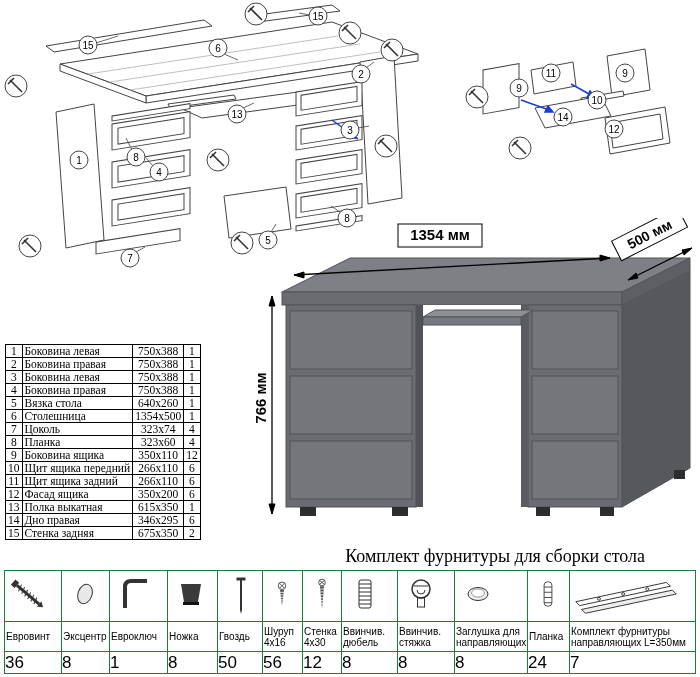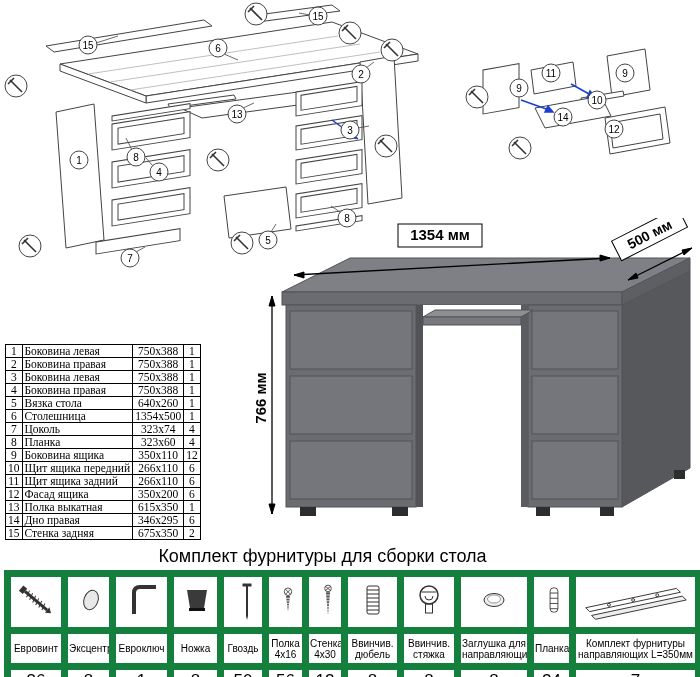--- a/index.html
+++ b/index.html
@@ -4,24 +4,24 @@
 <style>
   html,body{margin:0;padding:0}
   body{width:700px;height:677px;background:#fff;font-family:"Liberation Sans",sans-serif;color:#000}
   #stage{position:relative;width:700px;height:677px;background:#fff;overflow:hidden}
   .abs{position:absolute}
   
   table.parts{border-collapse:collapse;font-family:"Liberation Serif",serif;font-size:11.5px}
   table.parts td{border:1px solid #000;padding:0 2px;height:12px;line-height:11px;white-space:nowrap}
   table.parts td.c{text-align:center}
   
-  .sheet-title{position:absolute;left:0;top:546px;width:645px;text-align:center;
-               font-family:Liberation Sans, sans-serif;font-size:18px}
+  .sheet-title{position:absolute;left:0;top:546px;width:645px;text-align:right;
+               font-family:Liberation Serif, serif;font-size:18px}
   table.hw{border-collapse:collapse;table-layout:fixed;width:692px}
-  table.hw td{border:7px solid #15803d;text-align:center;vertical-align:middle;padding:0;overflow:hidden}
+  table.hw td{border:1px solid #15803d;vertical-align:middle;padding:0;overflow:hidden}
   table.hw td.icon-cell{height:50px}
   table.hw td.name-cell{height:27px;font-size:10px;line-height:11px;padding:1px}
   table.hw td.qty-cell{height:21px;font-size:17px}
 </style>
 </head>
 <body>
 
 <div id="stage">
 
   <svg class="abs" style="left:0;top:0" width="460" height="332" viewBox="0 0 460 332">
@@ -526,21 +526,21 @@
             </g>
           </svg>
         </td>
       </tr>
       <tr>
         <td class="name-cell">Евровинт</td>
         <td class="name-cell">Эксцентр</td>
         <td class="name-cell">Евроключ</td>
         <td class="name-cell">Ножка</td>
         <td class="name-cell">Гвоздь</td>
-        <td class="name-cell">Полка 4x16</td>
+        <td class="name-cell">Шуруп 4x16</td>
         <td class="name-cell">Стенка 4x30</td>
         <td class="name-cell">Ввинчив. дюбель</td>
         <td class="name-cell">Ввинчив. стяжка</td>
         <td class="name-cell">Заглушка для направляющих</td>
         <td class="name-cell">Планка</td>
         <td class="name-cell">Комплект фурнитуры направляющих L=350мм</td>
       </tr>
       <tr>
         <td class="qty-cell">36</td>
         <td class="qty-cell">8</td>

